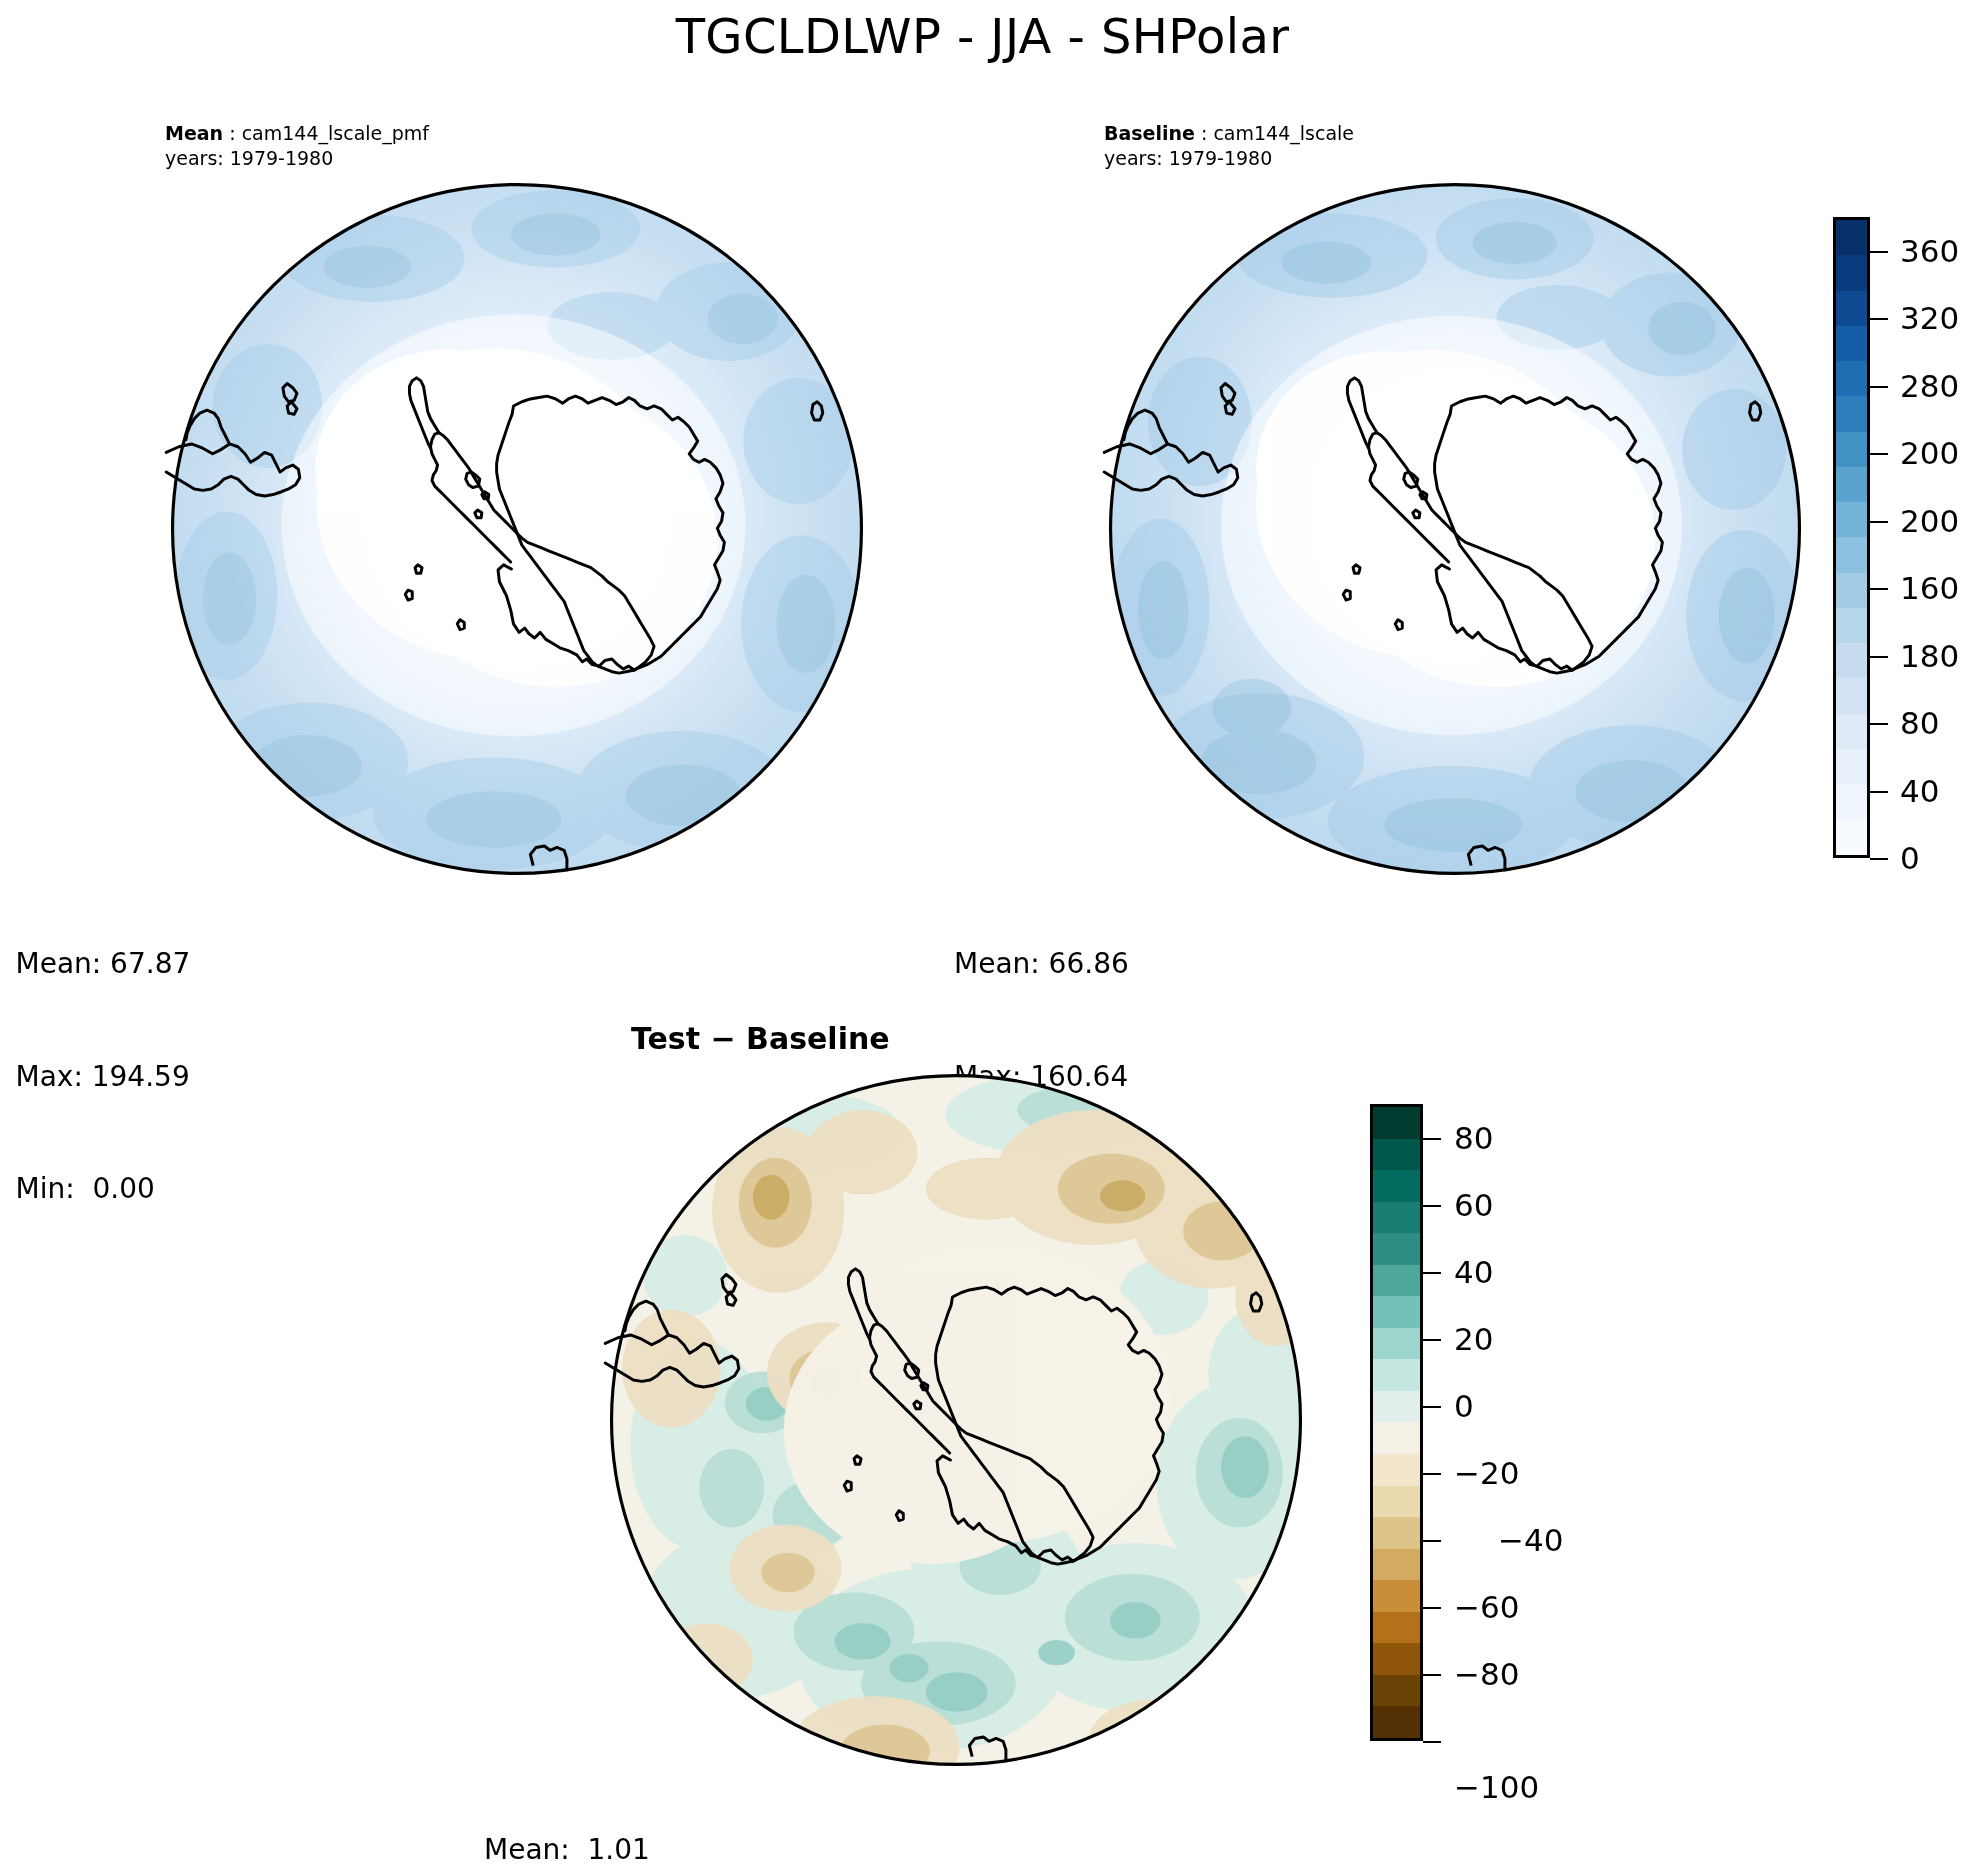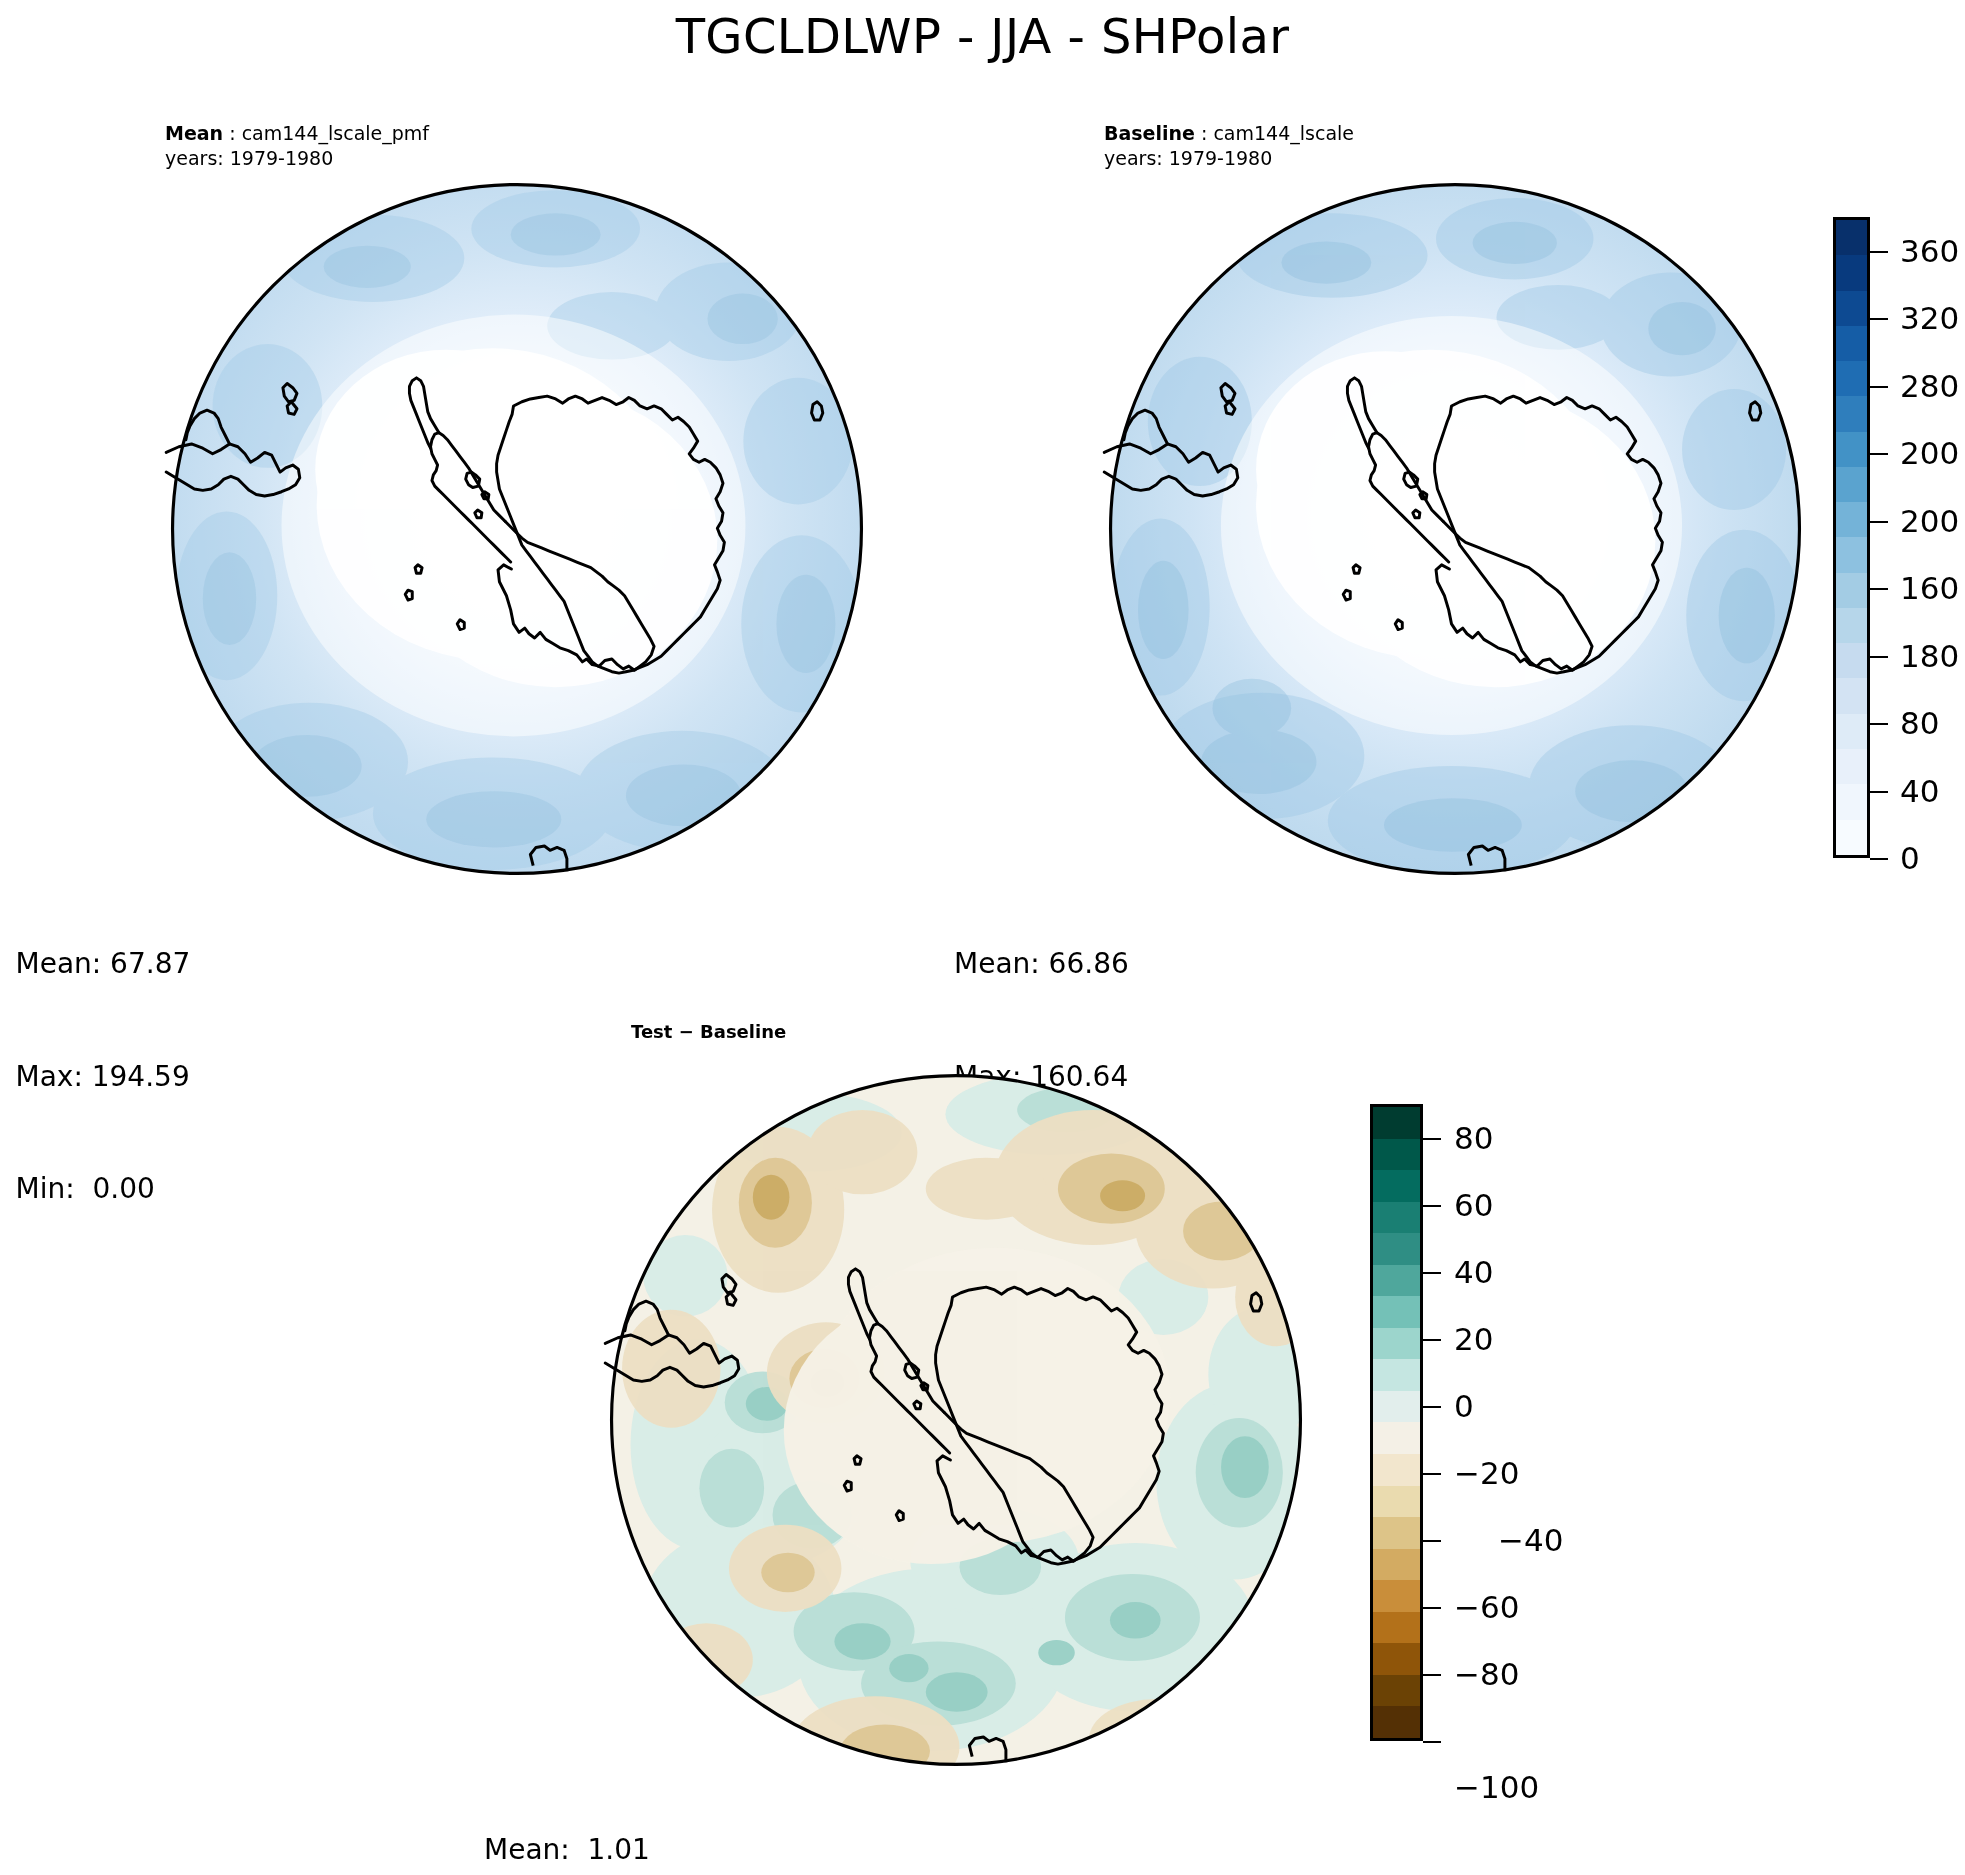--- a/index.html
+++ b/index.html
@@ -43,21 +43,21 @@
   .stats {
     position: absolute;
     font-size: 28px;
     line-height: 1.34;
     white-space: pre;
   }
   .stats div { white-space: pre; }
 
   .diff-title {
     position: absolute;
-    font-size: 18px;
+    font-size: 30px;
     font-weight: 700;
     white-space: nowrap;
   }
 
   
   .map-wrap { position: absolute; }
   .map-wrap svg { display: block; }
 
   
   .cbar { position: absolute; }

